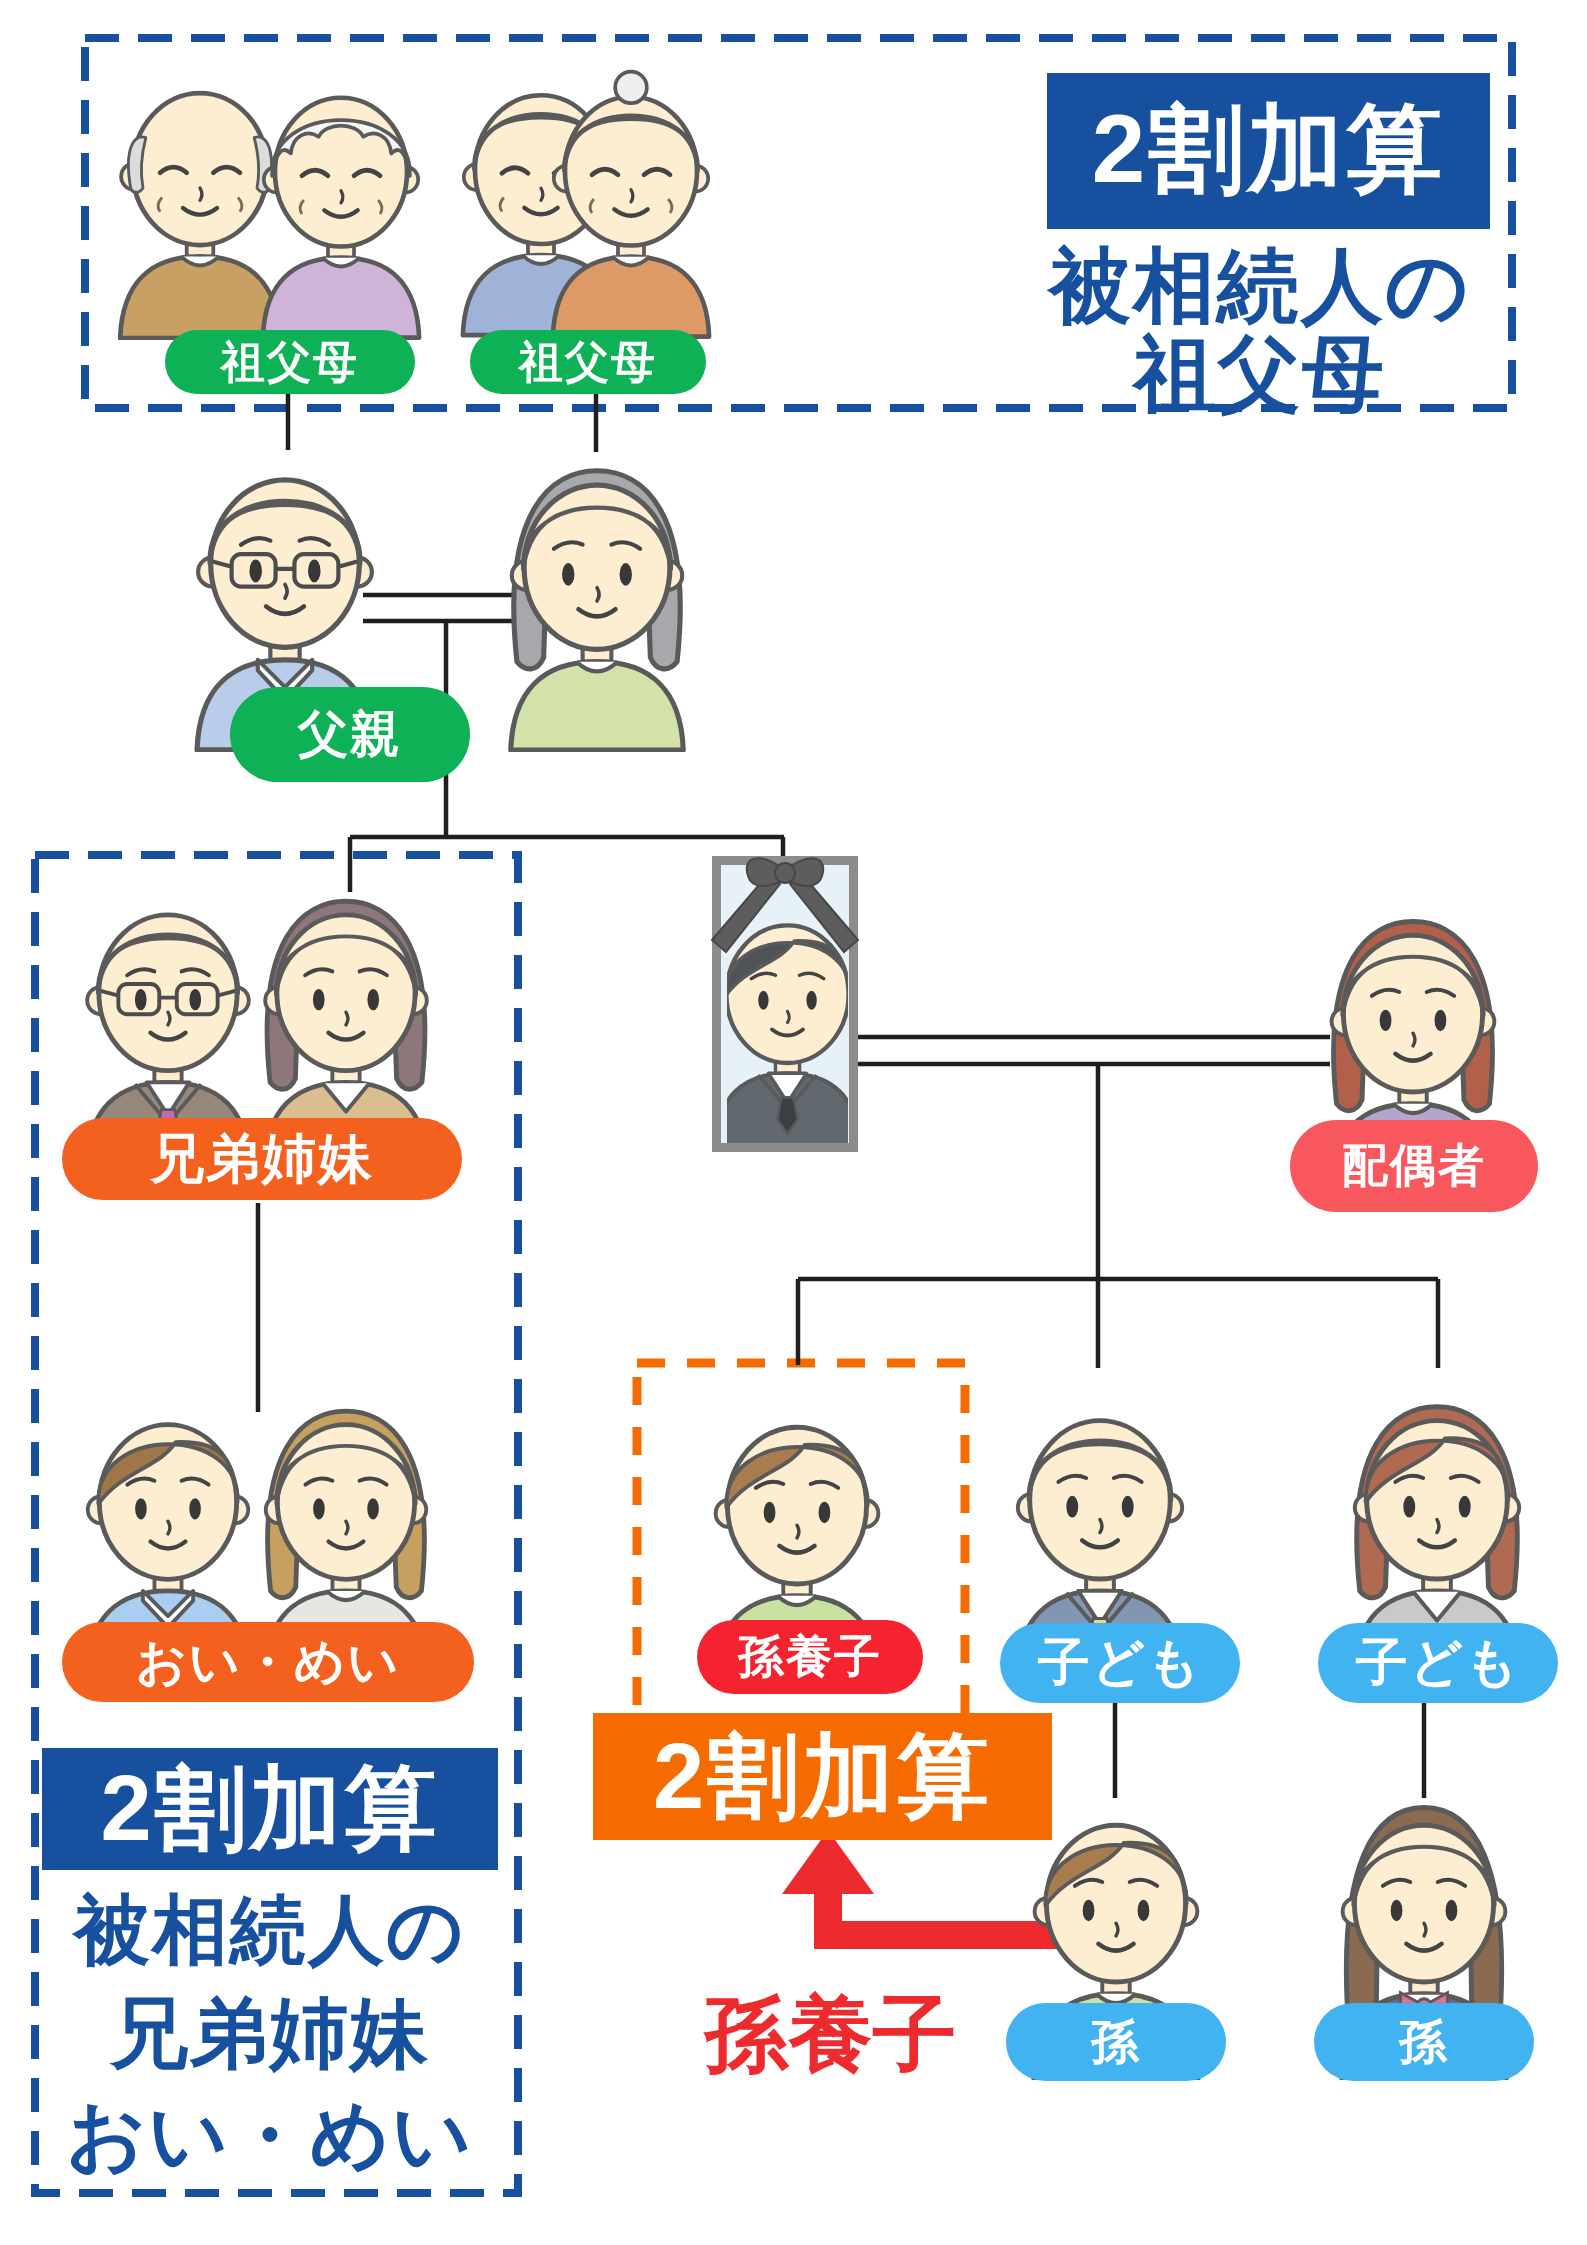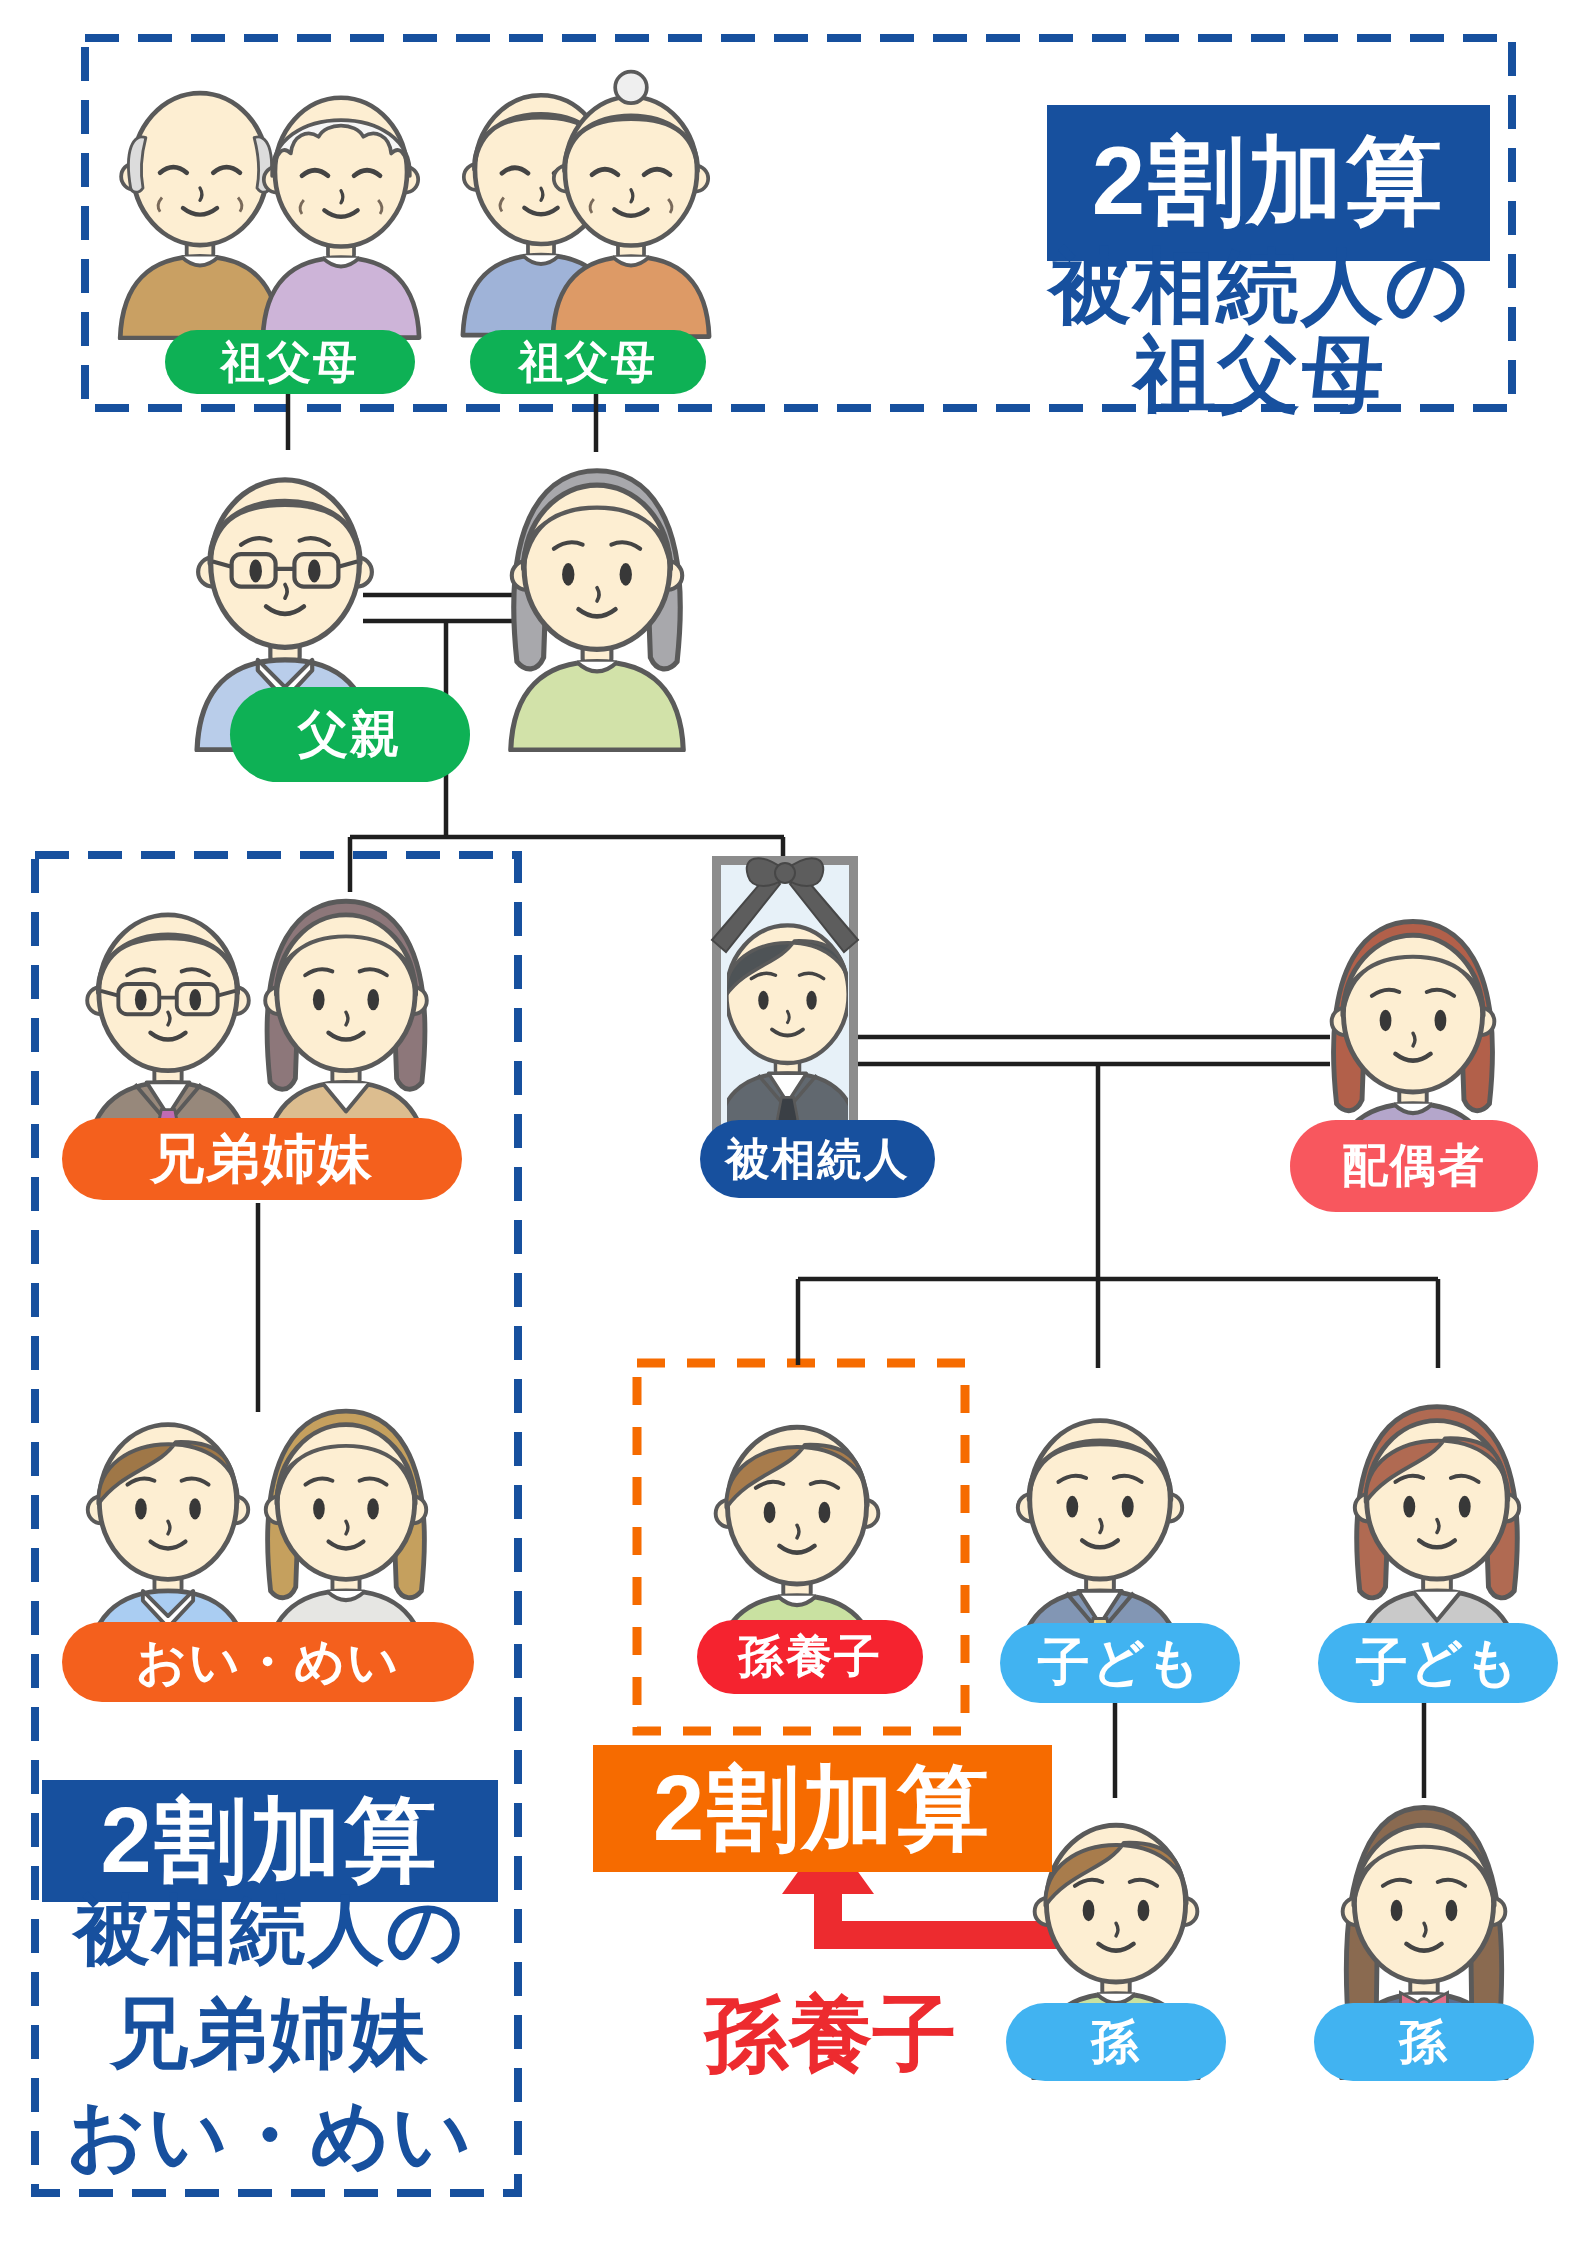--- a/index.html
+++ b/index.html
@@ -11,21 +11,21 @@
   #stage{position:relative;width:1587px;height:2245px;background:#ffffff;overflow:hidden;}
   #wiring{position:absolute;left:0;top:0;z-index:1;}
   .avatar{position:absolute;z-index:2;}
   .avatar svg{width:100%;height:100%;display:block;}
   .pill{position:absolute;z-index:4;border-radius:999px;color:#fff;font-weight:800;
         display:flex;align-items:center;justify-content:center;letter-spacing:2px;white-space:nowrap;}
   .bg-green{background:var(--green);} .bg-orange{background:var(--orange);}
   .bg-navy{background:var(--navy);} .bg-coral{background:var(--coral);}
   .bg-red{background:var(--red);} .bg-blue{background:var(--blue);}
   .badge{position:absolute;z-index:5;color:#fff;font-weight:800;display:flex;align-items:center;
-         justify-content:center;letter-spacing:3px;white-space:nowrap;margin-top:32px;}
+         justify-content:center;letter-spacing:3px;white-space:nowrap;}
   .badge-navy{background:var(--navy);} .badge-orange{background:var(--orange_bright);}
   .navy-line{position:absolute;z-index:5;color:var(--navy);font-weight:800;text-align:center;
              letter-spacing:2px;white-space:nowrap;}
   .arrow-label{position:absolute;z-index:6;color:var(--arrow_red);font-weight:800;text-align:center;white-space:nowrap;}
   .frame{position:absolute;z-index:3;left:712px;top:856px;width:146px;height:296px;
          background:#e7f1f8;border:9px solid #8c8c8c;box-sizing:border-box;overflow:hidden;}
   .frame-inner-avatar{position:absolute;left:6px;top:26px;width:121px;height:258px;}
   .ribbon{position:absolute;z-index:4;left:700px;top:844px;width:170px;height:130px;}
 </style>
 </head>
@@ -367,21 +367,20 @@
     <path d="M100,28 L158,96 L144,108 L90,40 Z" fill="#5d5d5d" stroke="#474747" stroke-width="2"></path>
     <path d="M85,26 C58,6 42,14 48,32 C52,46 72,44 85,34 Z" fill="#5d5d5d" stroke="#474747" stroke-width="2"></path>
     <path d="M85,26 C112,6 128,14 122,32 C118,46 98,44 85,34 Z" fill="#5d5d5d" stroke="#474747" stroke-width="2"></path>
     <circle cx="85" cy="29" r="10" fill="#5d5d5d" stroke="#474747" stroke-width="2"></circle>
   </svg>
 
   <div class="pill bg-green" style="left:165px;top:330px;width:250px;height:64px;font-size:44px">祖父母</div>
   <div class="pill bg-green" style="left:470px;top:330px;width:236px;height:64px;font-size:44px">祖父母</div>
   <div class="pill bg-green" style="left:230px;top:687px;width:240px;height:95px;font-size:50px">父親</div>
   <div class="pill bg-orange" style="left:62px;top:1118px;width:400px;height:82px;font-size:54px">兄弟姉妹</div>
-  <div class="pill bg-navy" style="left:700px;top:1120px;width:235px;height:78px;font-size:44px">被相続人</div>
   <div class="pill bg-coral" style="left:1290px;top:1120px;width:248px;height:92px;font-size:46px">配偶者</div>
   <div class="pill bg-orange" style="left:62px;top:1622px;width:412px;height:80px;font-size:50px">おい・めい</div>
   <div class="pill bg-red" style="left:697px;top:1620px;width:226px;height:74px;font-size:46px">孫養子</div>
   <div class="pill bg-blue" style="left:1000px;top:1623px;width:240px;height:80px;font-size:52px">子ども</div>
   <div class="pill bg-blue" style="left:1318px;top:1623px;width:240px;height:80px;font-size:52px">子ども</div>
   <div class="pill bg-blue" style="left:1006px;top:2003px;width:220px;height:78px;font-size:48px">孫</div>
   <div class="pill bg-blue" style="left:1314px;top:2003px;width:220px;height:78px;font-size:48px">孫</div>
 
   <div class="badge badge-navy" style="left:1047px;top:73px;width:443px;height:156px;font-size:96px">2割加算</div>
   <div class="navy-line" style="left:1025px;top:232px;width:470px;font-size:82px">被相続人の</div>

